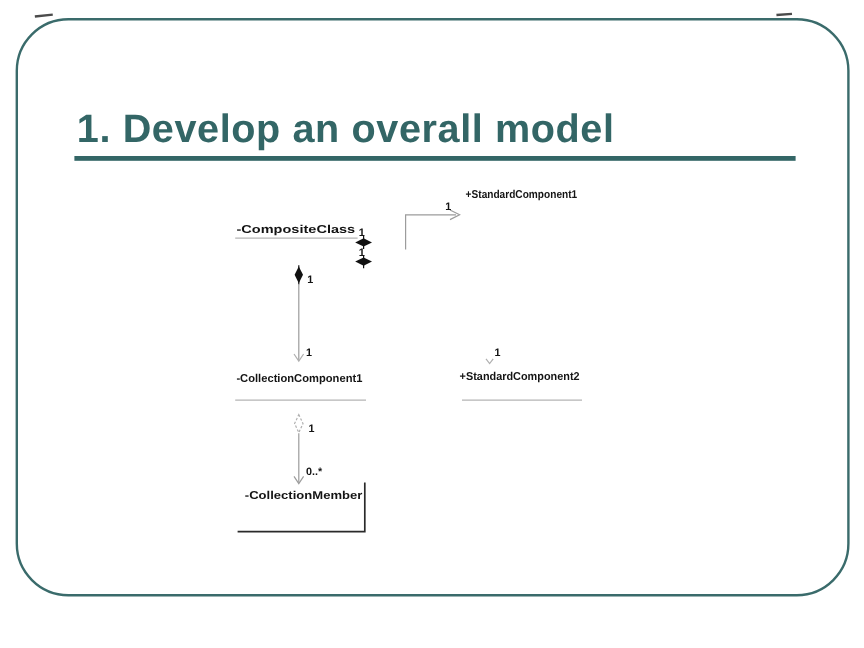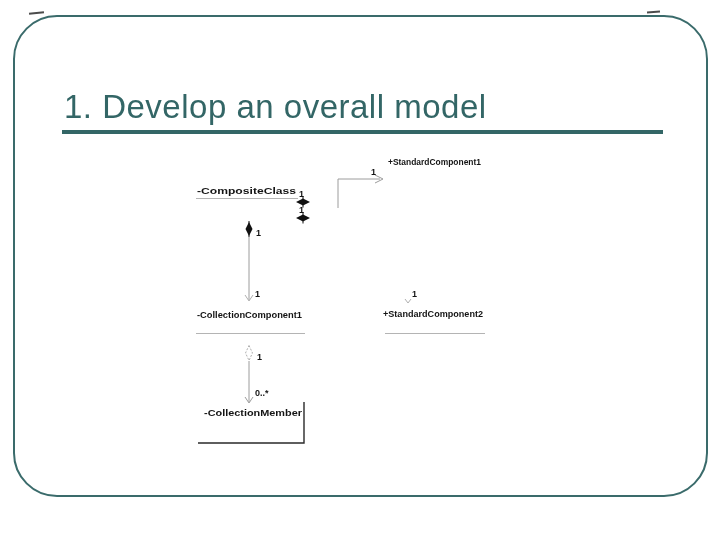--- a/index.html
+++ b/index.html
@@ -9,21 +9,21 @@
   .frame {
     position:absolute; left:13px; top:15px; width:695px; height:482px;
     border:2.5px solid #3a6b6b; border-radius:44px; background:transparent;
   }
   .tick { position:absolute; background:#4b4b4b; height:2px; }
   .tick-left  { left:29px; top:12px; width:15px; transform:rotate(-6deg); }
   .tick-right { left:647px; top:11px; width:13px; transform:rotate(-4deg); }
 
   .title {
     position:absolute; left:64px; top:88px;
-    font-size:33px; font-weight:normal; letter-spacing:0.5px;
+    font-size:33px; font-weight:bold; letter-spacing:0.5px;
     color:#336666; white-space:nowrap;
   }
   .title-rule { position:absolute; left:62px; top:130px; width:601px; height:4px; background:#336666; }
 
   svg.diagram { position:absolute; left:0; top:0; width:720px; height:540px; }
   .lbl  { font-family:"Liberation Sans",sans-serif; font-weight:bold; font-size:9.5px; fill:#141414; }
   .mult { font-family:"Liberation Sans",sans-serif; font-weight:bold; font-size:9px;  fill:#141414; }
   .thin { stroke:#b4b4b4; stroke-width:1; }
   .conn { stroke:#9c9c9c; stroke-width:1; fill:none; }
   .connlite { stroke:#b0b0b0; stroke-width:1; fill:none; }

